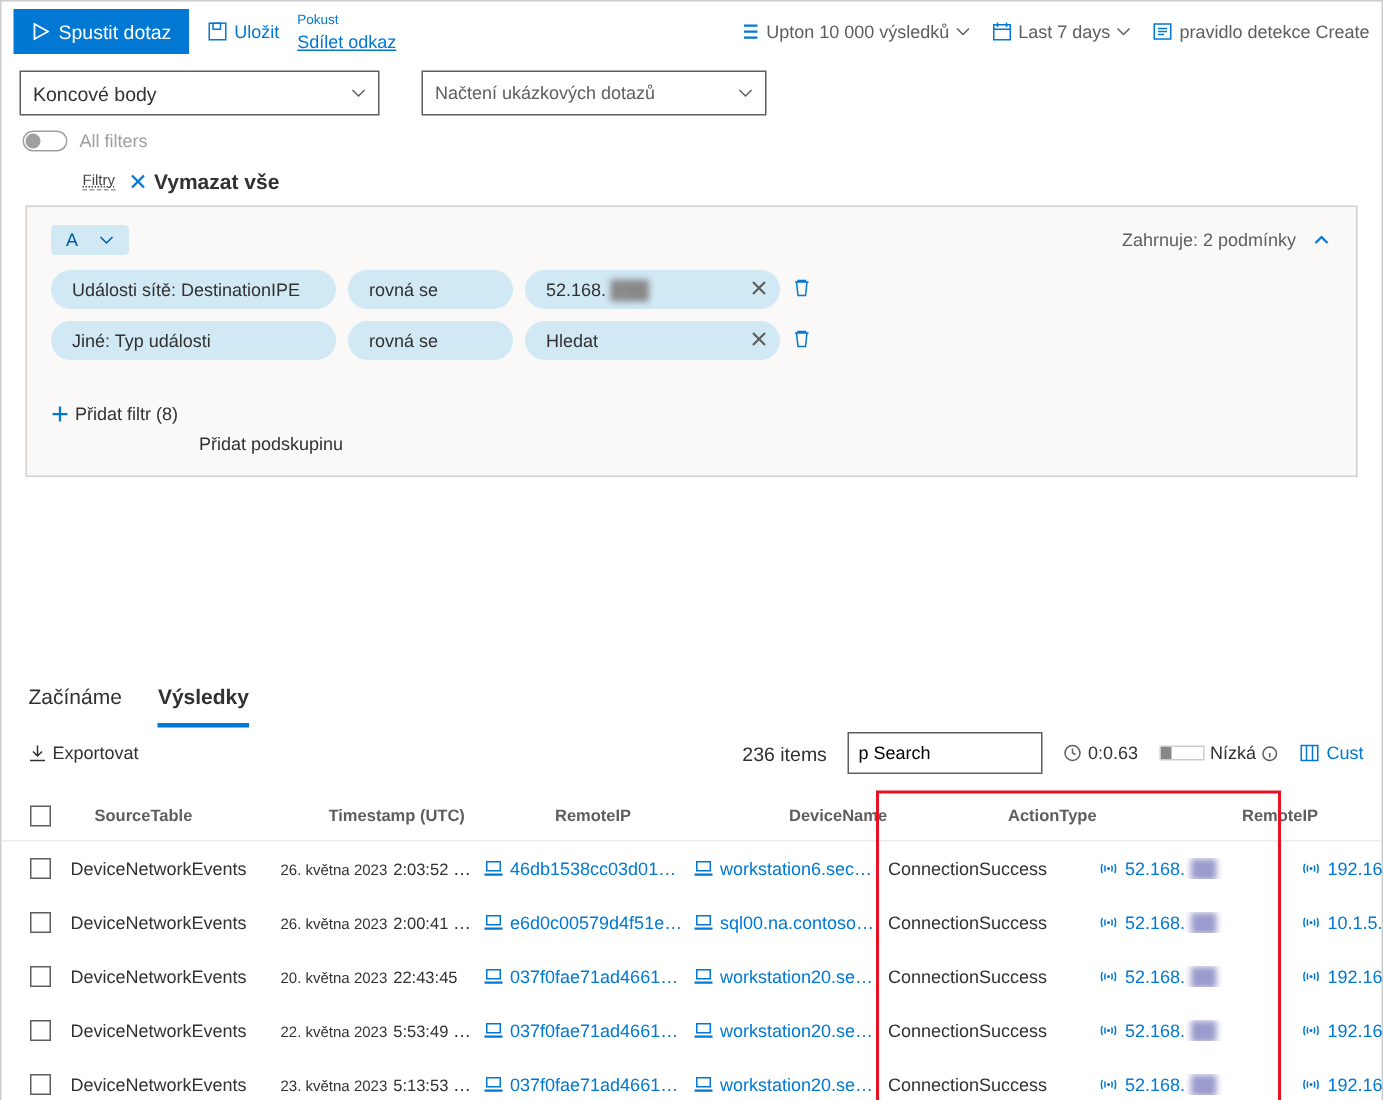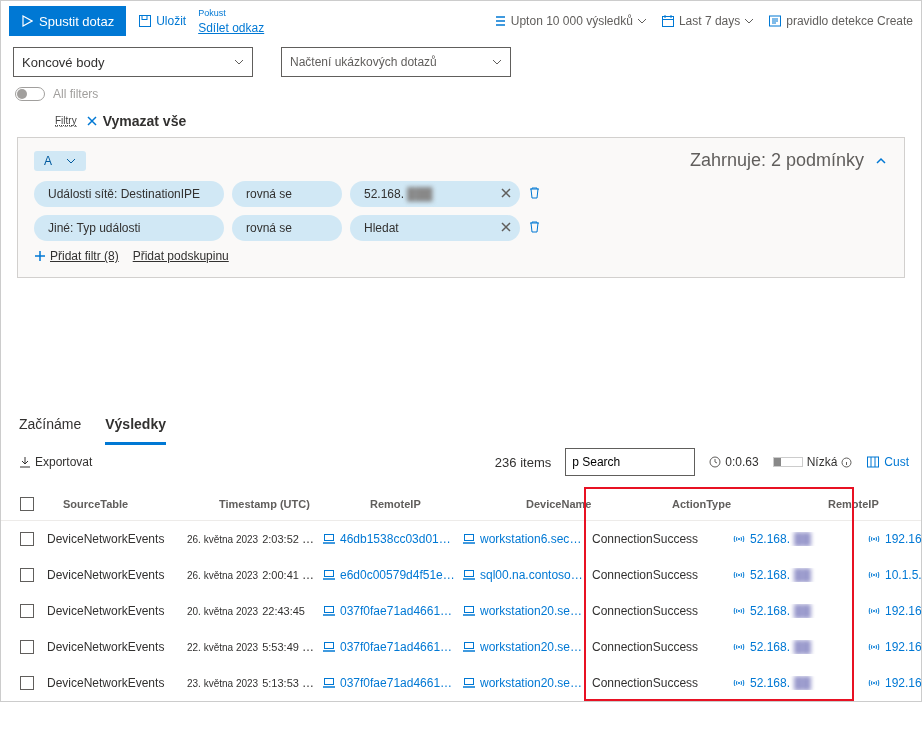--- a/index.html
+++ b/index.html
@@ -31,35 +31,35 @@
   .filters-header { display:flex; align-items:center; gap:8px; padding:8px 14px; font-size:14px;}
   .filters-header .label { font-size:10px; text-decoration:underline dotted; border-bottom:1px dashed #999; color:#444;margin-left:40px;}
   .filters-header .clear { display:inline-flex; align-items:center; gap:4px; font-size:14px; cursor:pointer; font-weight:600; }
   .filters-header .clear svg { stroke:#0078d4; }
   
   
   .filter-card { margin:0 16px 20px; border:1px solid #d2d0ce; background:#faf9f8; padding:12px 16px 14px; }
   .card-head { display:flex; align-items:center; justify-content:space-between; margin-bottom:10px;}
   .card-head-left { display:inline-flex; align-items:center; gap:10px;}
   .letter-box { background:#d1e8f5; border-radius:3px; padding:3px 10px; font-size:12px; color:#005a9e; display:inline-flex; align-items:center; gap:14px;}
-  .card-head-right { display:inline-flex; align-items:center; gap:10px; font-size:18px; color:#605e5c;}
+  .card-head-right { display:inline-flex; align-items:center; gap:10px; font-size:12px; color:#605e5c;}
   .card-head-right svg { stroke:#0078d4; fill:none;}
   
   .cond-row { display:flex; align-items:center; gap:8px; margin-bottom:8px; }
   .pill { background:#d1e8f5; border-radius:14px; height:26px; display:flex; align-items:center; padding:0 14px; font-size:12px; color:#323130;}
   .pill.field { width:190px; }
   .pill.op { width:110px; }
   .pill.val { width:170px; justify-content:space-between; position:relative;}
   .pill.val .blur { filter: blur(2px); color:#888; margin-left:3px;}
   .pill.val .x-clear { position:absolute; right:8px; cursor:pointer;}
   .trash { cursor:pointer; color:#0078d4;}
   
-  .add-row { display:flex; align-items:center; gap:14px; font-size:12px; margin-top:6px;text-decoration:underline;}
+  .add-row { display:flex; align-items:center; gap:14px; font-size:12px; margin-top:6px;}
   .add-row .add { display:inline-flex; align-items:center; gap:4px; cursor:pointer; color:#323130;}
-  .add-row .sub { cursor:pointer;}
+  .add-row .sub { cursor:pointer;margin-top:41px;}
   
   
   .tabs { display:flex; gap:24px; padding:0 18px; margin-top:130px; border-bottom:none;}
   .tab { padding:8px 0 10px; font-size:14px; cursor:pointer; }
   .tab.active { font-weight:600; border-bottom:3px solid #0078d4;}
   
   
   .results-bar { display:flex; align-items:center; padding:10px 18px; gap:12px; position:relative;}
   .export { display:inline-flex; align-items:center; gap:4px; font-size:12px; cursor:pointer;}
   .results-bar .right { position:absolute; right:12px; display:flex; align-items:center; gap:14px;}

